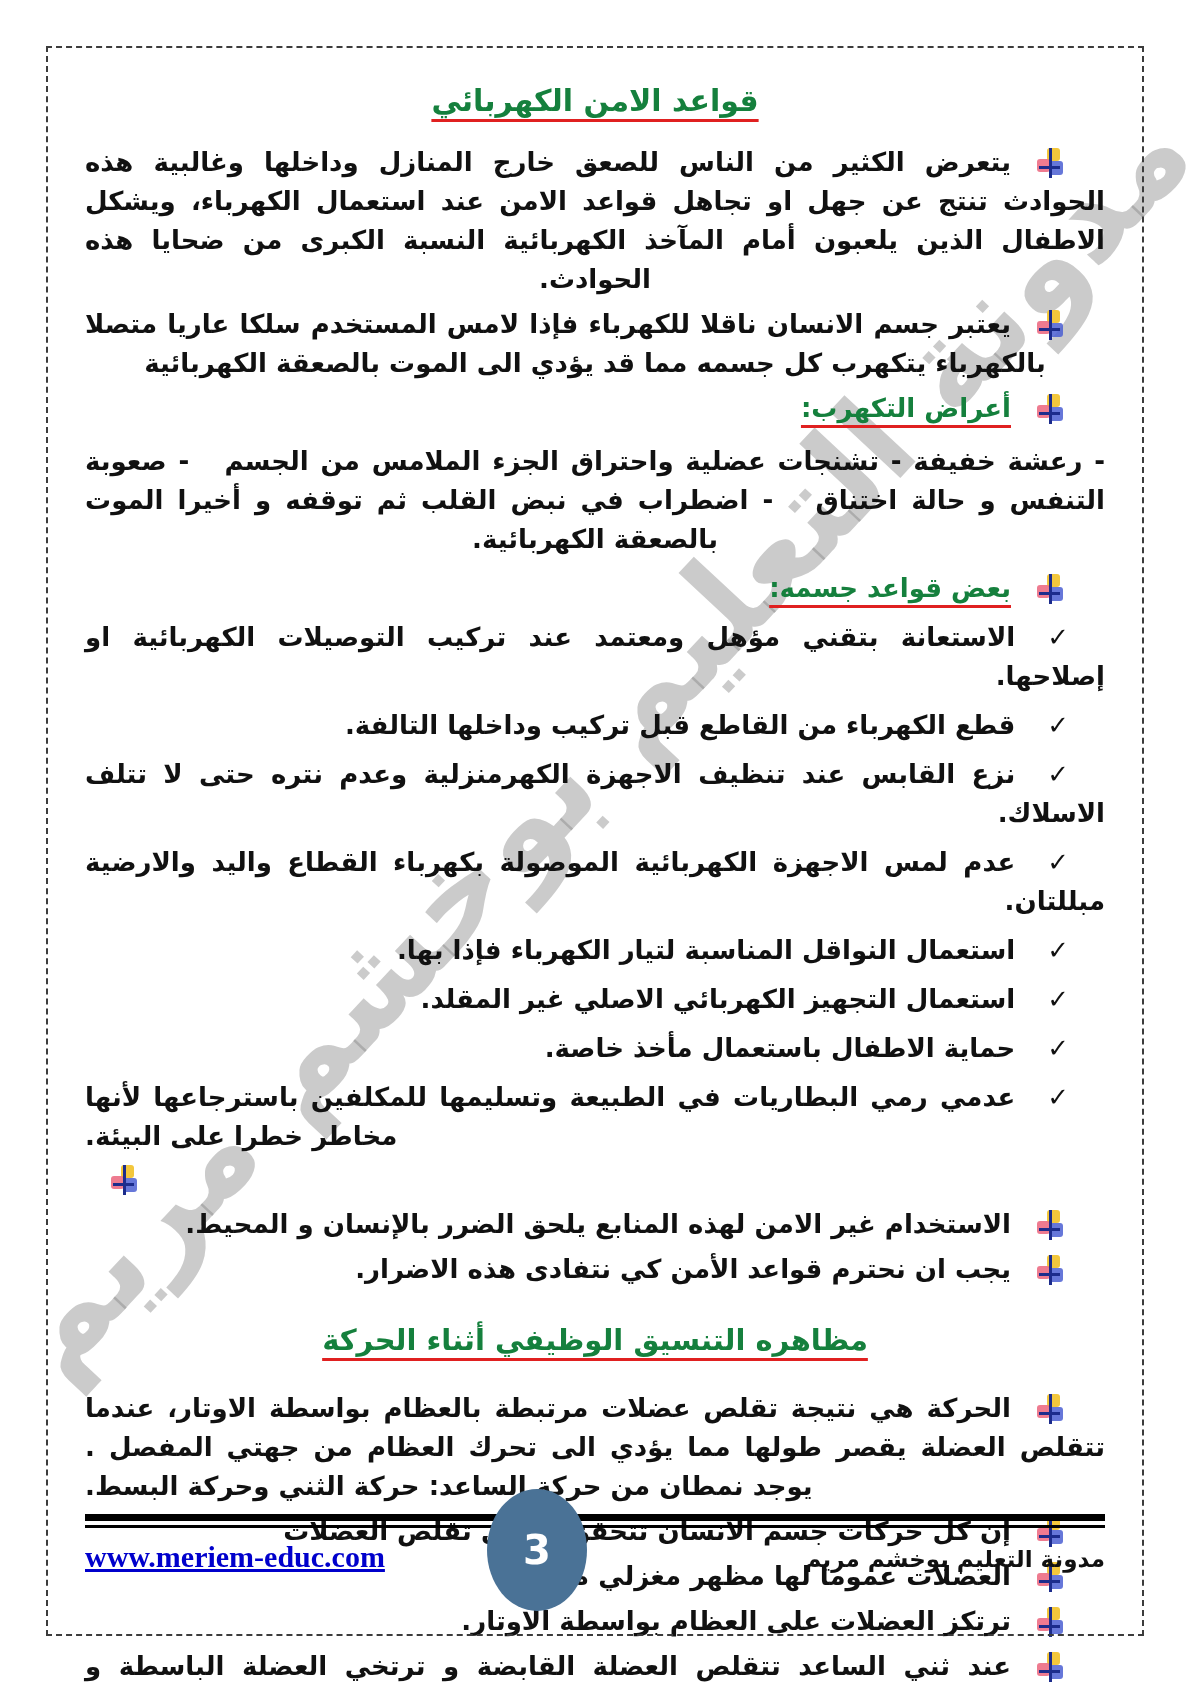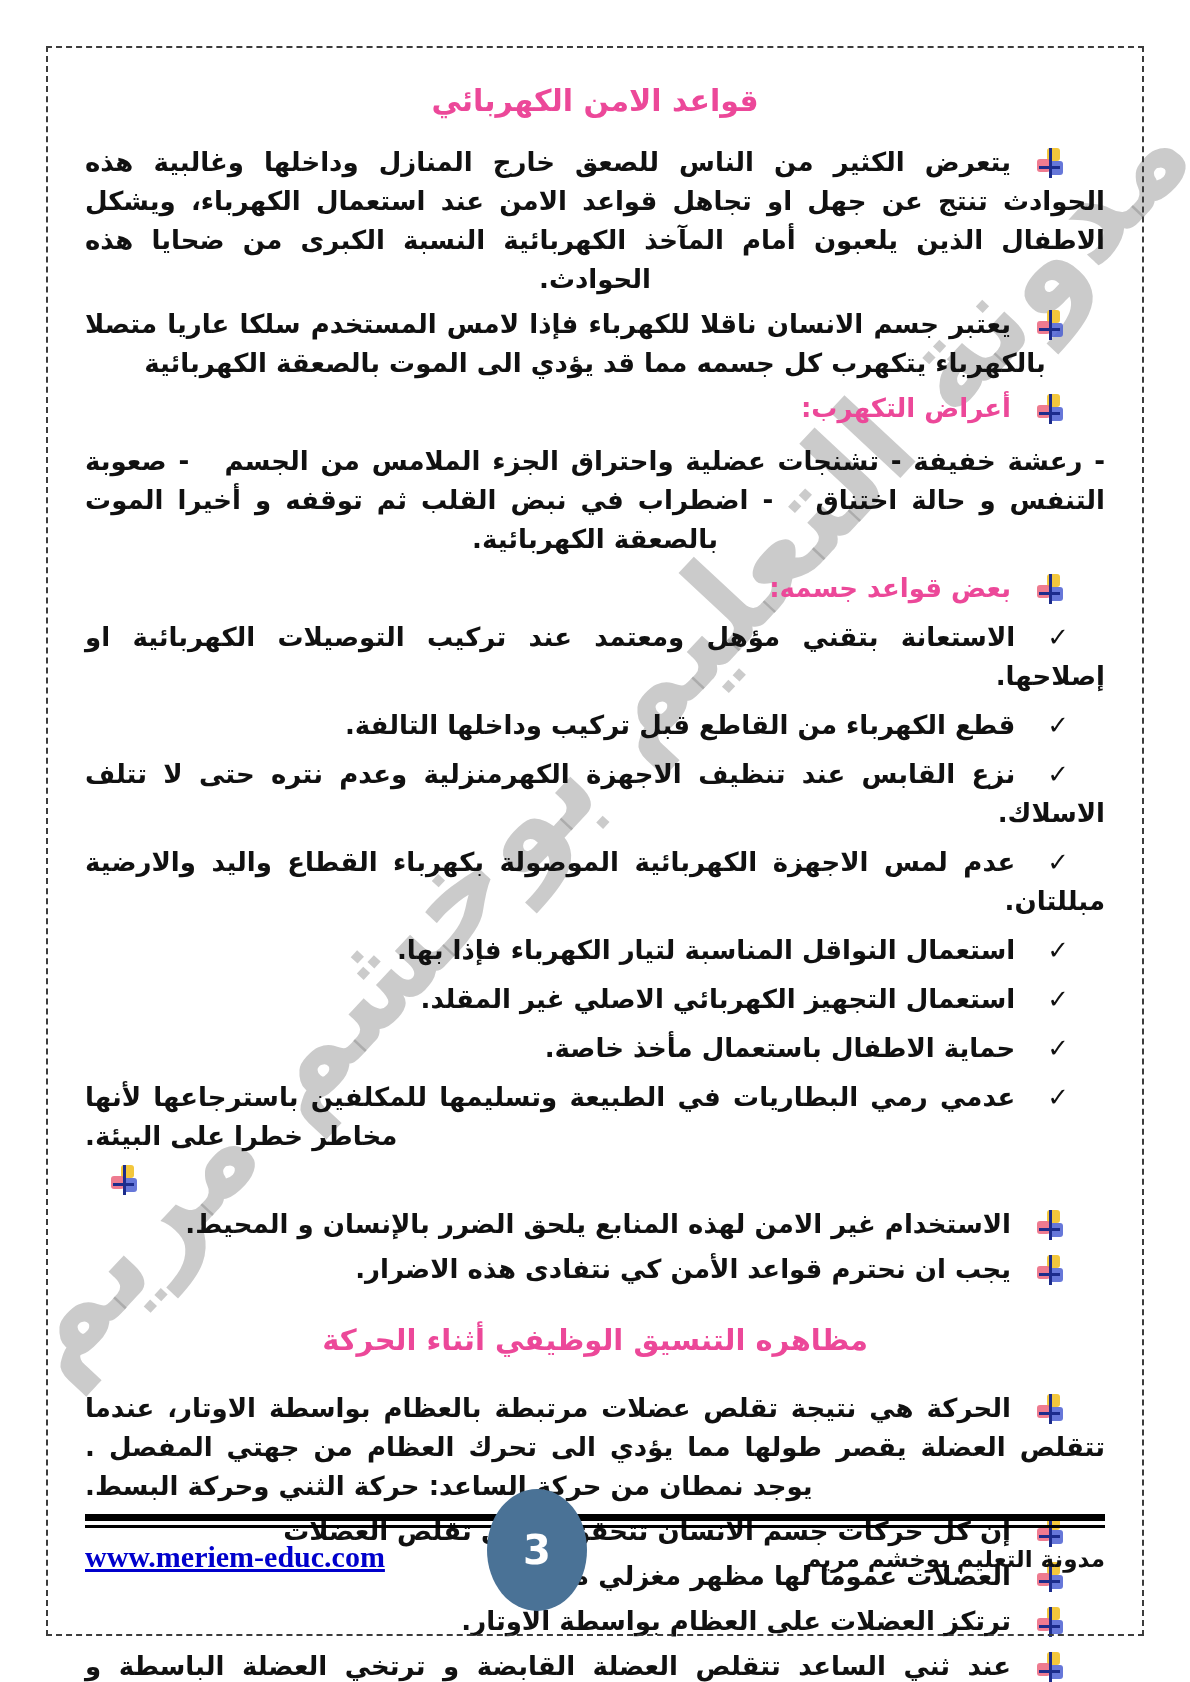--- a/index.html
+++ b/index.html
@@ -34,21 +34,22 @@
     font-size:26px;font-weight:bold;
     line-height:1.5;
   }
   .main-title{
     text-align:center;
     color:#e02020;
     font-size:30px;font-weight:bold;
     margin:0 0 20px 0;
   }
   .red-u{
-    color:#ec4899;
+    color:#15803d;
+    text-decoration:underline;
     text-decoration-color:#e02020;
     text-decoration-thickness:2.5px;
     text-underline-offset:8px;
   }
   p{margin:0 0 6px 0;}
   .bullet-para{text-indent:42px;}
   .j-center{text-align:justify;text-align-last:center;}
   .j-right{text-align:justify;text-align-last:right;}
   .j-left{text-align:justify;text-align-last:left;}
   .rule{text-indent:18px;text-align:justify;text-align-last:right;margin:10px 0 4px 0;}

